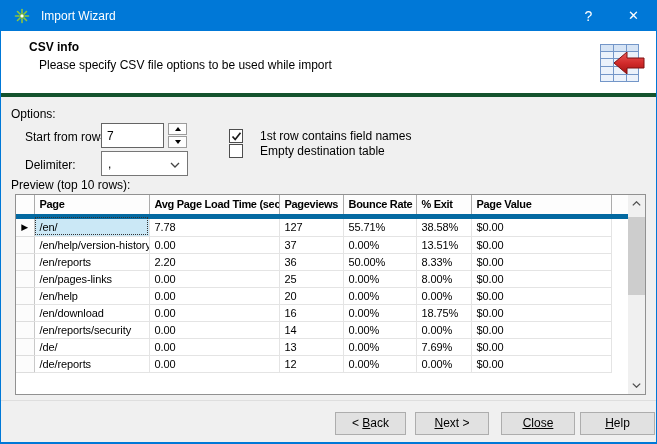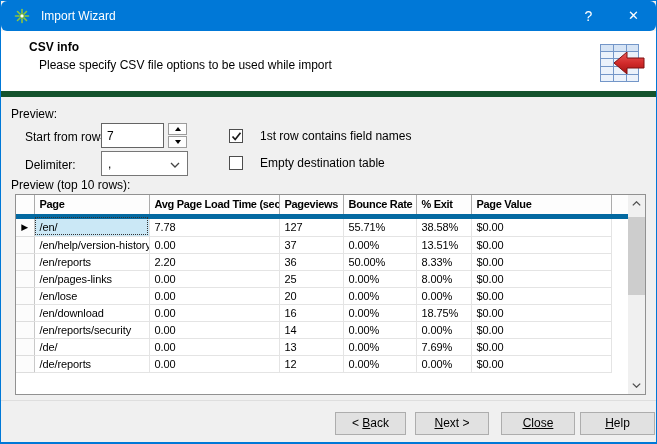--- a/index.html
+++ b/index.html
@@ -3,31 +3,31 @@
 <meta charset="utf-8">
 <style>
   * { margin:0; padding:0; box-sizing:border-box; }
   html,body { background:#fff; }
   body { font-family:"Liberation Sans", sans-serif; font-size:12px; color:#000; }
 
   .win { position:relative; width:657px; height:444px; background:#F0F0F0;
          border:1px solid #0078D7; border-bottom-width:2px; overflow:hidden; }
 
   
-  .titlebar { position:absolute; top:0; left:0; right:0; height:30px; background:#0078D7;border-radius:6px; }
+  .titlebar { position:absolute; top:0; left:0; right:0; height:30px; background:#0078D7; }
   .app-icon { position:absolute; left:13px; top:7px; }
   .tb-title { position:absolute; left:40px; top:8px; color:#fff; font-size:12px; white-space:nowrap; }
   .tb-btn { position:absolute; top:0; width:45px; height:30px; line-height:30px;
             text-align:center; color:#fff; font-size:14px; cursor:default; }
   .tb-help  { right:45px; }
   .tb-close { right:0; font-size:13px; }
 
   
   .hdr { position:absolute; top:30px; left:0; right:0; height:66px; background:#fff;
-         border-bottom:6px solid #14532d; }
+         border-bottom:4px solid #14532d; }
   .hdr-title { position:absolute; left:28px; top:9px; font-weight:bold; }
   .hdr-sub   { position:absolute; left:38px; top:27px; }
   .hdr-icon  { position:absolute; right:11px; top:9px; }
 
   
   .lbl { position:absolute; white-space:nowrap; }
   .options-lbl  { left:10px; top:106px; }
   .startrow-lbl { left:24px; top:129px; }
   .delim-lbl    { left:24px; top:157px; }
   .preview-lbl  { left:10px; top:177px; }
@@ -41,21 +41,21 @@
   .spin-up { top:0; } .spin-down { top:13px; }
   .tri-up   { width:0; height:0; border-left:3px solid transparent; border-right:3px solid transparent; border-bottom:4px solid #000; }
   .tri-down { width:0; height:0; border-left:3px solid transparent; border-right:3px solid transparent; border-top:4px solid #000; }
 
   .combo { position:absolute; left:100px; top:150px; width:87px; height:25px; background:#fff;
            border:1px solid #767676; }
   .combo-val { position:absolute; left:6px; top:5px; }
   .combo-chev { position:absolute; right:7px; top:10px; }
 
   .cb-row { position:absolute; left:228px; height:16px; display:flex; align-items:center; }
-  .cb1 { top:127px; } .cb2 { top:154px; }
+  .cb1 { top:127px; } .cb2 { top:142px; }
   .cbox { width:14px; height:14px; background:#fff; border:1px solid #4D4D4D; display:inline-flex;
           align-items:center; justify-content:center; }
   .cbox svg { display:none; }
   .cbox.checked svg { display:block; }
   .cb-lbl { margin-left:17px; white-space:nowrap; }
 
   
   .grid { position:absolute; left:14px; top:193px; width:631px; height:201px;
           background:#fff; border:1px solid #919191; }
   .grid table { border-collapse:collapse; table-layout:fixed; width:612px; }
@@ -123,21 +123,21 @@
       <line x1="14.5" y1="4.5" x2="14.5" y2="41.5" stroke="#7396C8"></line>
       <line x1="27.5" y1="4.5" x2="27.5" y2="41.5" stroke="#7396C8"></line>
       <line x1="1.5" y1="18.5" x2="39.5" y2="18.5" stroke="#7396C8"></line>
       <line x1="1.5" y1="26.5" x2="39.5" y2="26.5" stroke="#7396C8"></line>
       <line x1="1.5" y1="34.5" x2="39.5" y2="34.5" stroke="#7396C8"></line>
       <polygon points="15,23 28,12 28,18 45,18 45,28 28,28 28,34" fill="url(#rg)" stroke="#7E1111"></polygon>
     </svg>
   </div>
 
   <div>
-    <div class="lbl options-lbl">Preview:</div>
+    <div class="lbl options-lbl">Options:</div>
 
     <div class="lbl startrow-lbl">Start from row#</div>
     <div class="spinedit">
       <input value="7" style="">
     </div>
     <div class="spin">
       <div class="spin-btn spin-up">
           <i class="tri-up"></i>
         </div>
       <div class="spin-btn spin-down">
@@ -230,21 +230,21 @@
               <td>/en/pages-links</td>
               <td>0.00</td>
               <td>25</td>
               <td>0.00%</td>
               <td>8.00%</td>
               <td>$0.00</td>
               <td class="filler"></td>
             </tr>
             <tr>
               <td class="ind"></td>
-              <td>/en/lose</td>
+              <td>/en/help</td>
               <td>0.00</td>
               <td>20</td>
               <td>0.00%</td>
               <td>0.00%</td>
               <td>$0.00</td>
               <td class="filler"></td>
             </tr>
             <tr>
               <td class="ind"></td>
               <td>/en/download</td>

